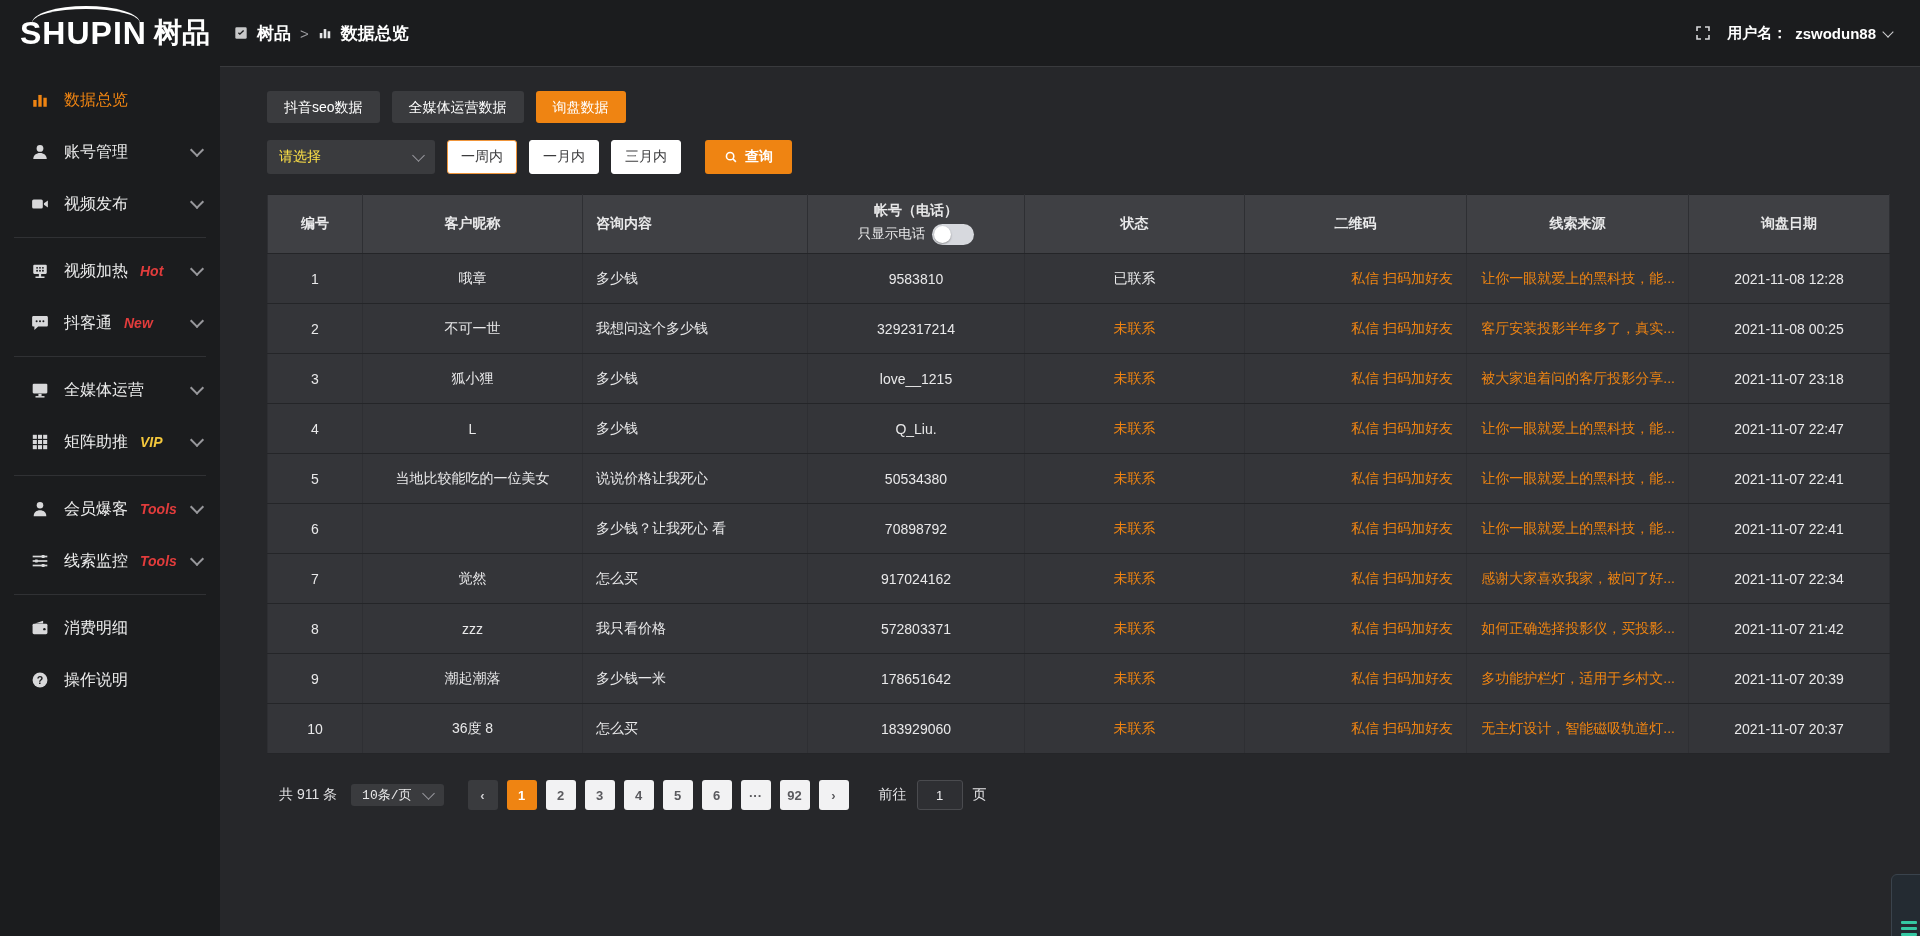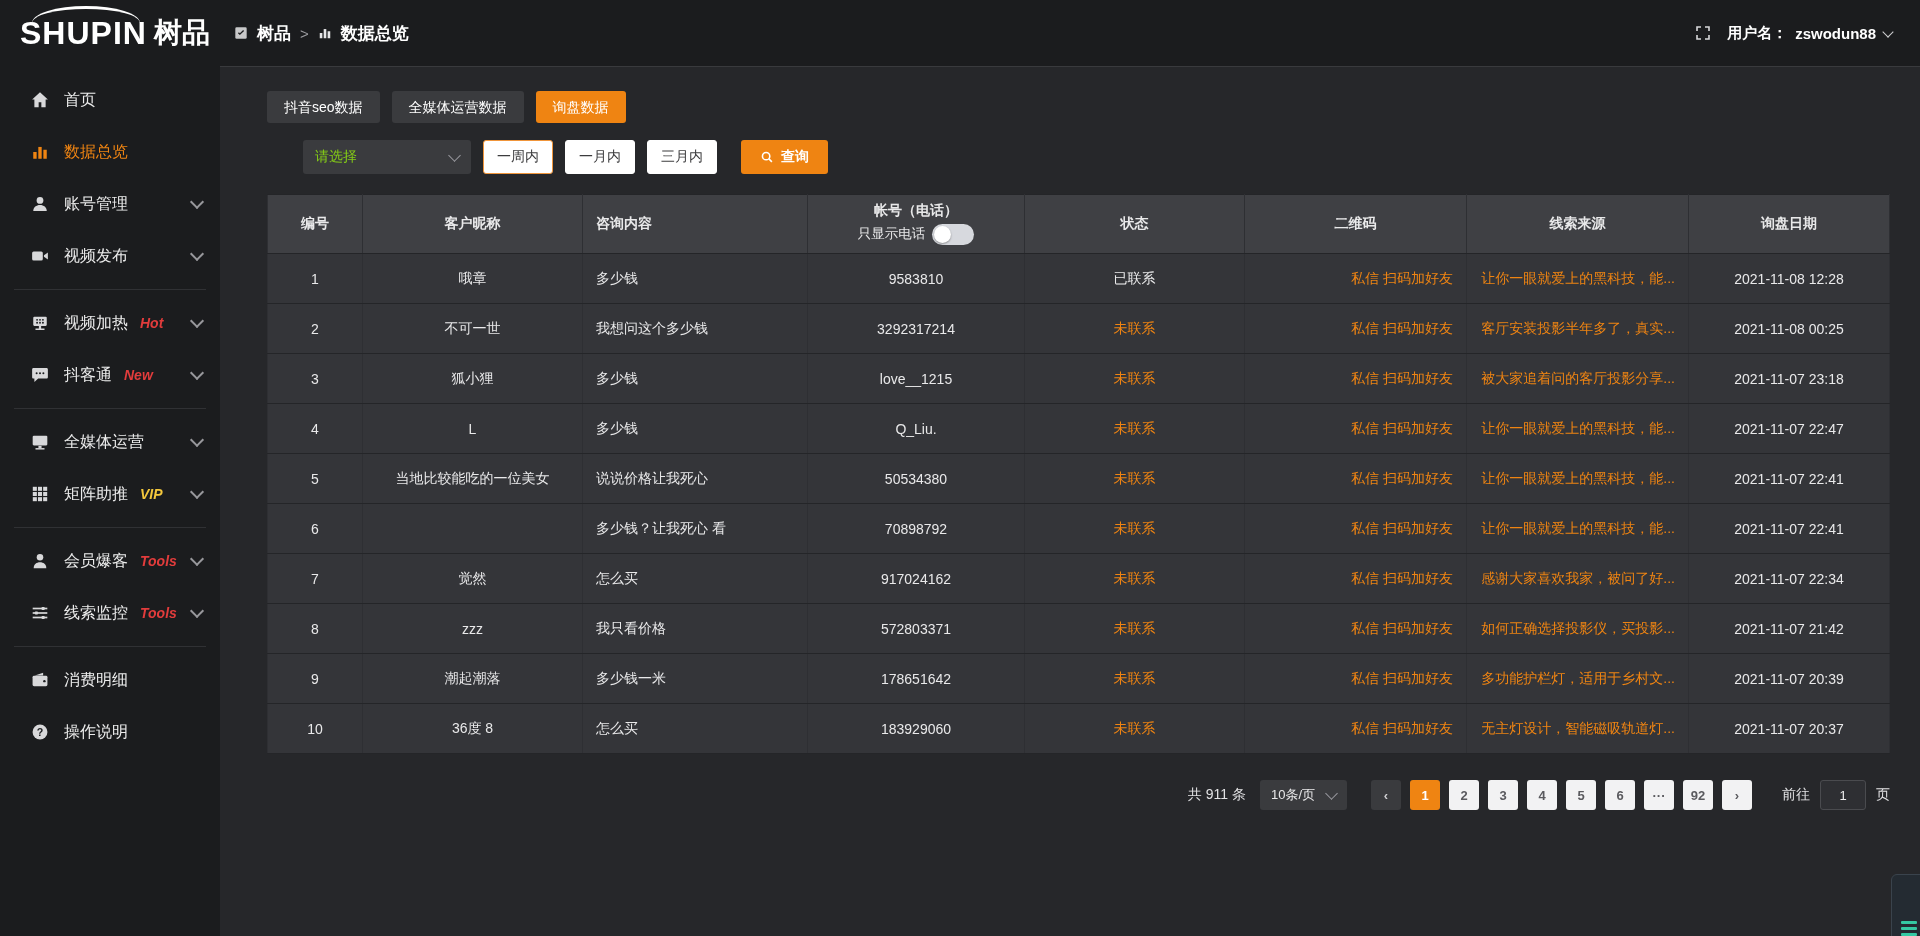--- a/index.html
+++ b/index.html
@@ -33,42 +33,42 @@
   .user-name{display:flex;align-items:center;gap:8px;cursor:pointer;font-weight:600;}
   .dchev{width:7px;height:7px;border-right:1.6px solid #cfcfd2;border-bottom:1.6px solid #cfcfd2;transform:rotate(45deg);margin-top:-3px;}
 
   .content{flex:1;padding:24px 30px 0 47px;}
   
   .tabs{display:flex;gap:12px;}
   .tab{background:#3a3b3e;color:#fff;font-size:14px;padding:9px 17px;border-radius:3px;cursor:pointer;line-height:1;}
   .tab.active{background:#ef8412;}
   
   .filters{display:flex;align-items:center;margin-top:17px;gap:12px;}
-  .select{width:168px;height:34px;background:#3a3b3e;border-radius:3px;color:#84cc16;font-size:14px;display:flex;align-items:center;justify-content:space-between;padding:0 12px;cursor:pointer;box-sizing:border-box;margin-left:36px;}
+  .select{width:168px;height:34px;background:#3a3b3e;border-radius:3px;color:#fde047;font-size:14px;display:flex;align-items:center;justify-content:space-between;padding:0 12px;cursor:pointer;box-sizing:border-box;}
   .schev{width:8px;height:8px;border-right:1.6px solid #9a9aa0;border-bottom:1.6px solid #9a9aa0;transform:rotate(45deg);margin-top:-4px;}
   .rbtn{height:34px;min-width:70px;background:#fff;color:#3c3c3e;font-size:14px;border-radius:3px;display:flex;align-items:center;justify-content:center;padding:8px 12px;cursor:pointer;box-sizing:border-box;border:1px solid #fff;}
   .rbtn.sel{border:1px solid #f0953a;}
   .qbtn{height:34px;background:#ef8412;color:#fff;border-radius:3px;display:flex;align-items:center;gap:7px;padding:0 19px;font-size:14px;margin-left:12px;cursor:pointer;font-weight:600;}
 
   
   table.grid{margin-top:20px;width:100%;border-collapse:collapse;table-layout:fixed;background:#343539;font-size:14px;color:#e9e9ea;border:1px solid #2c2d30;}
   .grid th,.grid td{border-left:1px solid #2e2f33;border-right:1px solid #2e2f33;border-top:1px solid #242528;border-bottom:1px solid #242528;height:49px;text-align:center;padding:0 13px;overflow:hidden;white-space:nowrap;text-overflow:ellipsis;}
   .grid thead th{background:#3f4044;height:58px;font-weight:600;font-size:14px;}
   .grid .l{text-align:left;}
   .grid .qr,.grid .src{color:#ef8412;cursor:pointer;text-align:right;}
   .status-cell{color:#ef8412;}
   .status-cell[data-status="contacted"]{color:#ebebec;}
   .th2{display:flex;flex-direction:column;align-items:center;gap:5px;line-height:1.1;}
   .toggle-line{display:flex;align-items:center;font-weight:400;font-size:13.5px;}
   .toggle{width:42px;height:21px;background:#d7d9de;border-radius:11px;position:relative;display:inline-block;margin-left:7px;cursor:pointer;}
   .knob{position:absolute;left:2px;top:2px;width:17px;height:17px;border-radius:50%;background:#fff;box-shadow:0 1px 2px rgba(0,0,0,.35);}
 
   
-  .pager{display:flex;align-items:center;margin-top:26px;color:#e2e2e4;font-size:14px;padding-left:12px;gap:14px;justify-content:flex-end;}
-  .psel{height:30px;background:#3a3b3e;border-radius:3px;padding:0 11px;display:flex;align-items:center;gap:12px;color:#e8e8e9;font-size:13px;cursor:pointer;}
+  .pager{display:flex;align-items:center;margin-top:26px;color:#e2e2e4;font-size:14px;padding-left:12px;gap:14px;}
+  .psel{height:22px;background:#3a3b3e;border-radius:3px;padding:0 11px;display:flex;align-items:center;gap:12px;color:#e8e8e9;font-size:13px;cursor:pointer;font-family:Liberation Mono, monospace;}
   .pages{display:flex;align-items:center;gap:9px;margin-left:10px;}
   .pbtn{min-width:30px;height:30px;border-radius:3px;background:#f2f2f3;color:#5a5a5e;display:flex;align-items:center;justify-content:center;font-size:13px;font-weight:700;cursor:pointer;padding:0 4px;box-sizing:border-box;}
   .pbtn.prev{background:#3a3b3e;color:#cfcfd2;}
   .pbtn.active{background:#ef8412;color:#fff;}
   .goto{display:flex;align-items:center;gap:10px;margin-left:16px;}
   .goto-input{width:46px;height:30px;background:#2e2f33;border:1px solid #4a4b4f;border-radius:3px;color:#ececee;text-align:center;font-size:13px;font-family:inherit;box-sizing:border-box;}
 
   .footer{height:70px;flex:none;background:#232427;display:flex;align-items:center;justify-content:center;color:#cbcbcd;font-size:15px;}
 
   .float-widget{position:absolute;right:-7px;bottom:-10px;width:36px;height:72px;background:#242b32;border:1px solid #3a434c;border-radius:6px;display:flex;flex-direction:column;justify-content:flex-end;align-items:center;gap:3px;padding-bottom:9px;box-sizing:border-box;cursor:pointer;}
@@ -80,28 +80,20 @@
 <div class="app">
 
   <div class="sidebar">
     <div class="logo">
       <div class="logo-arc"></div>
       <span class="logo-latin">SHUPIN</span>
       <span class="logo-cn">树品</span>
     </div>
     <div class="menu">
 
-      <div class="side-item">
-        <span class="s-icon">
-          <svg viewBox="0 0 16 16" fill="currentColor">
-              <path d="M8 1.2 1 7.6h2v6.8h3.8V10h2.4v4.4H13V7.6h2z"></path>
-            </svg>
-        </span>
-        <span>首页</span>
-      </div>
 
       <div class="side-item active">
         <span class="s-icon">
           <svg viewBox="0 0 16 16" fill="currentColor">
               <rect x="2" y="8" width="3" height="6"></rect>
               <rect x="6.5" y="3.5" width="3" height="10.5"></rect>
               <rect x="11" y="6" width="3" height="8"></rect>
             </svg>
         </span>
         <span>数据总览</span>

